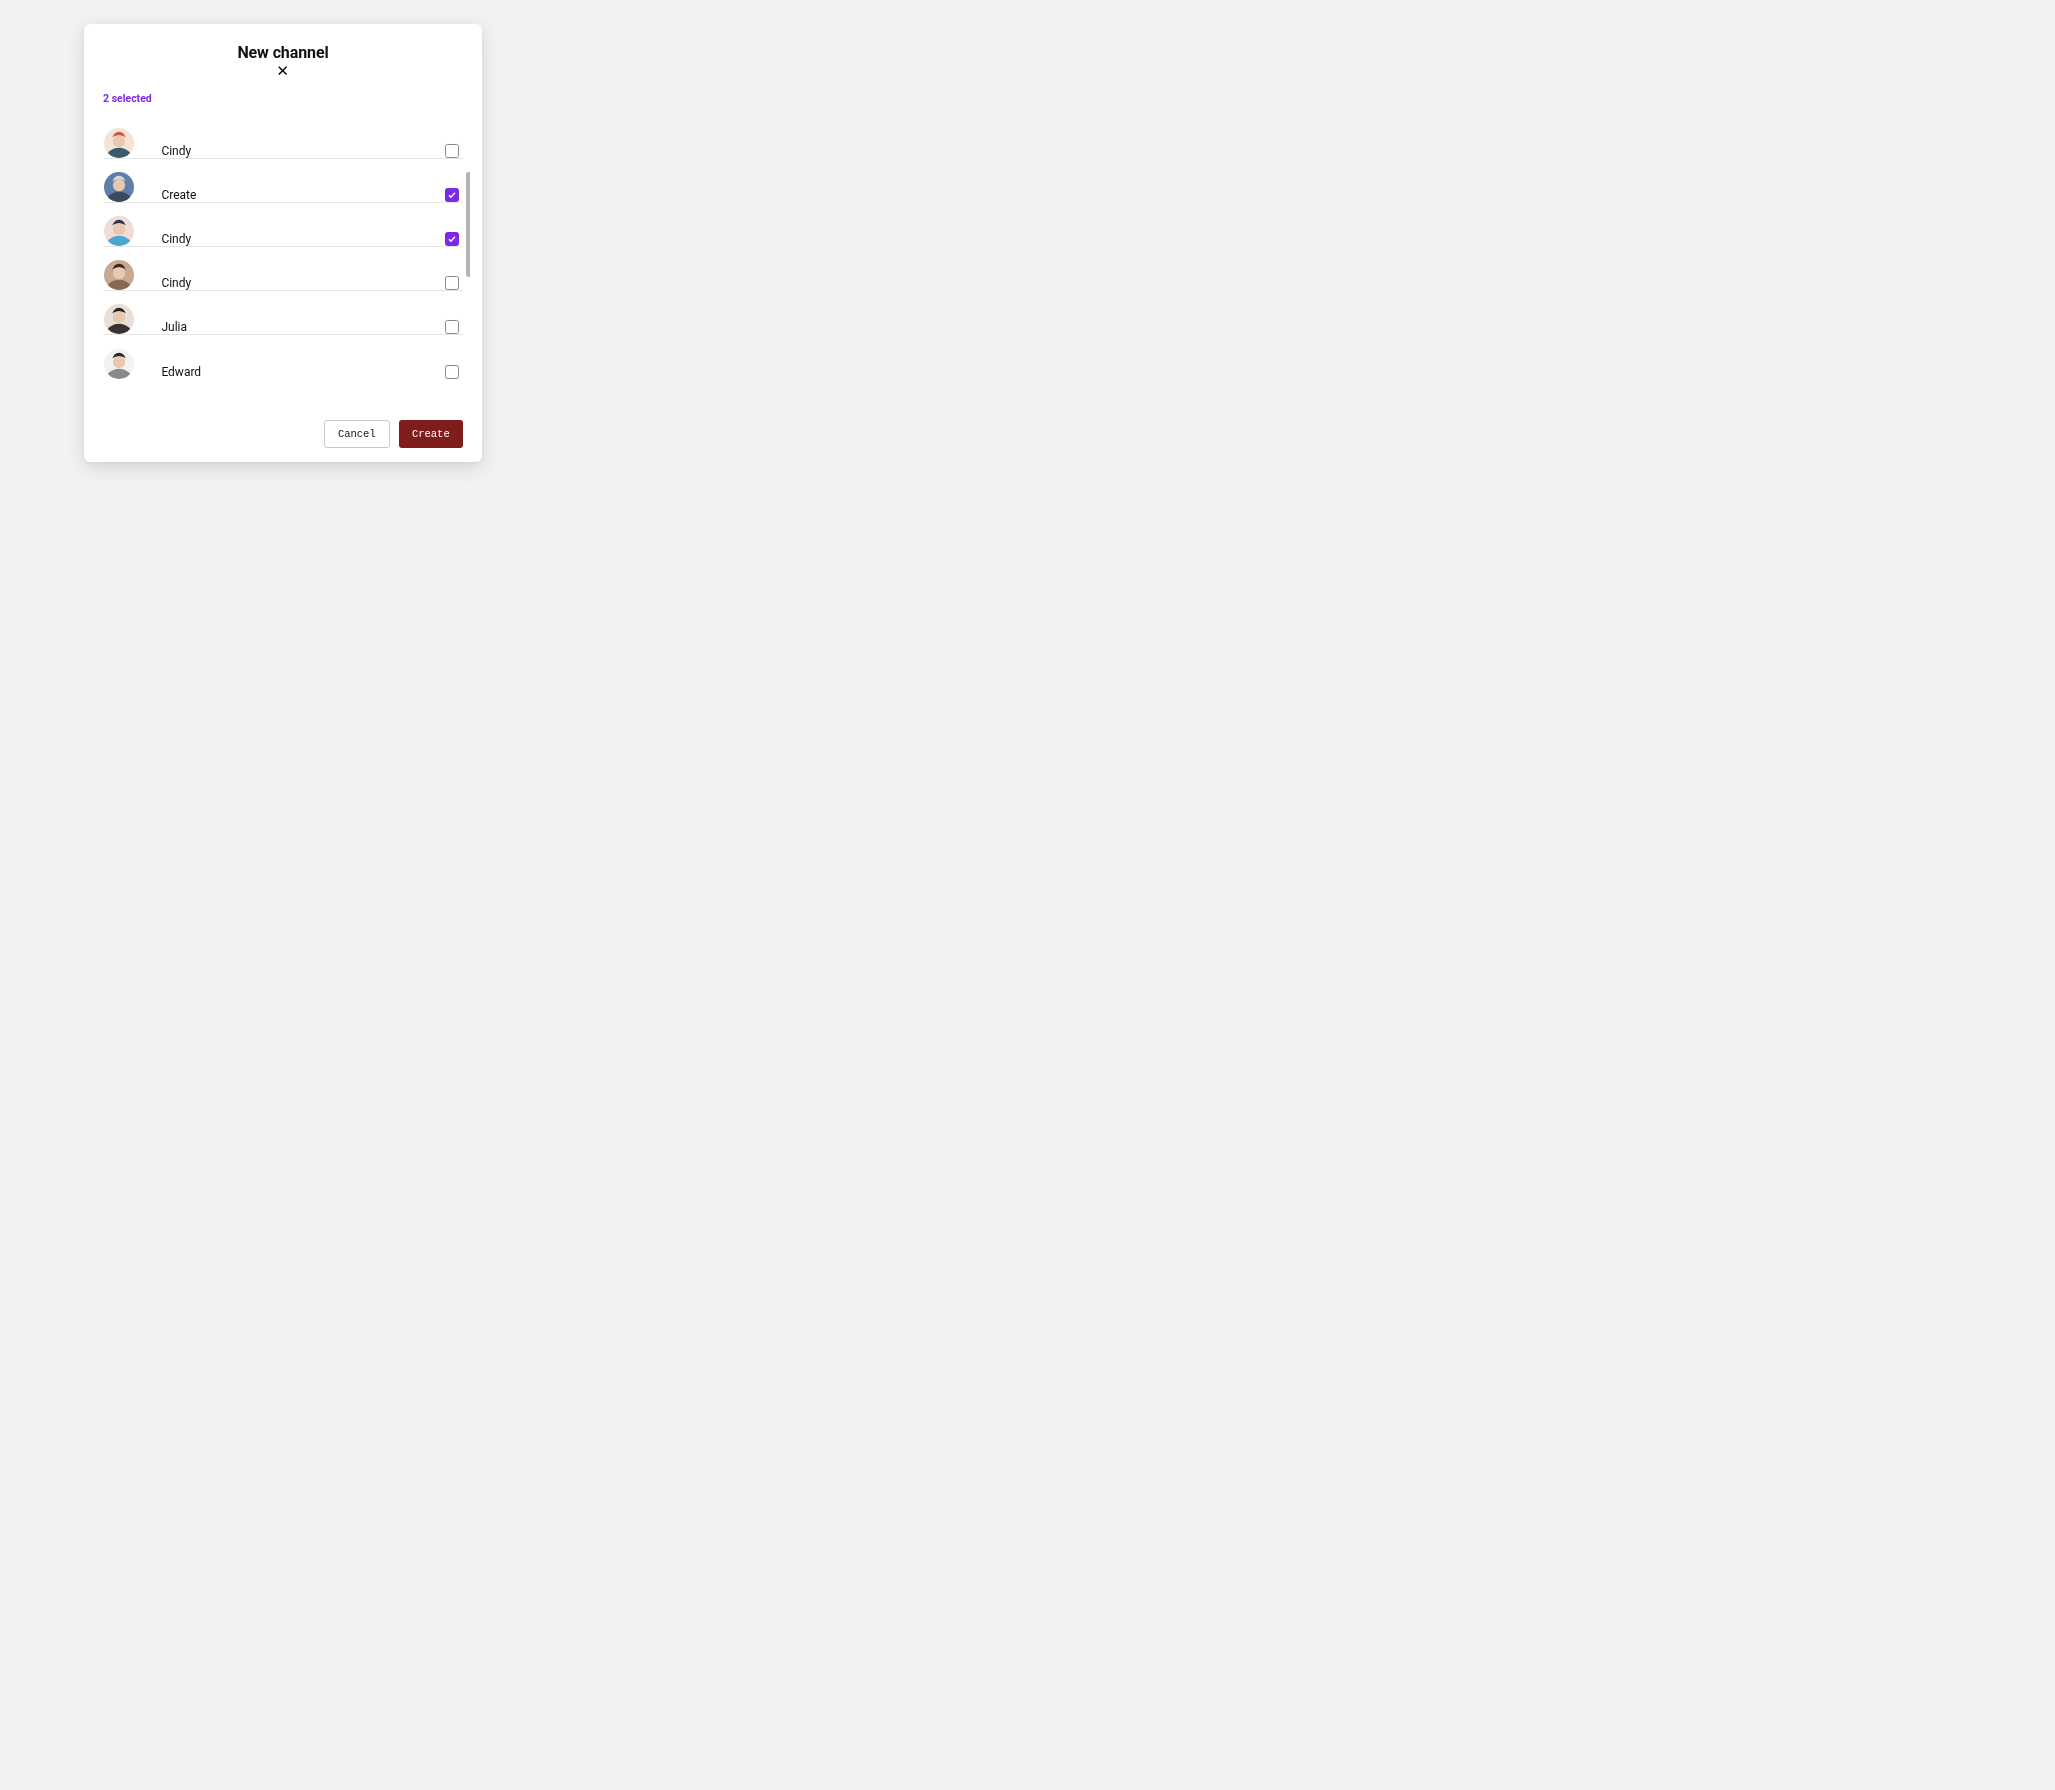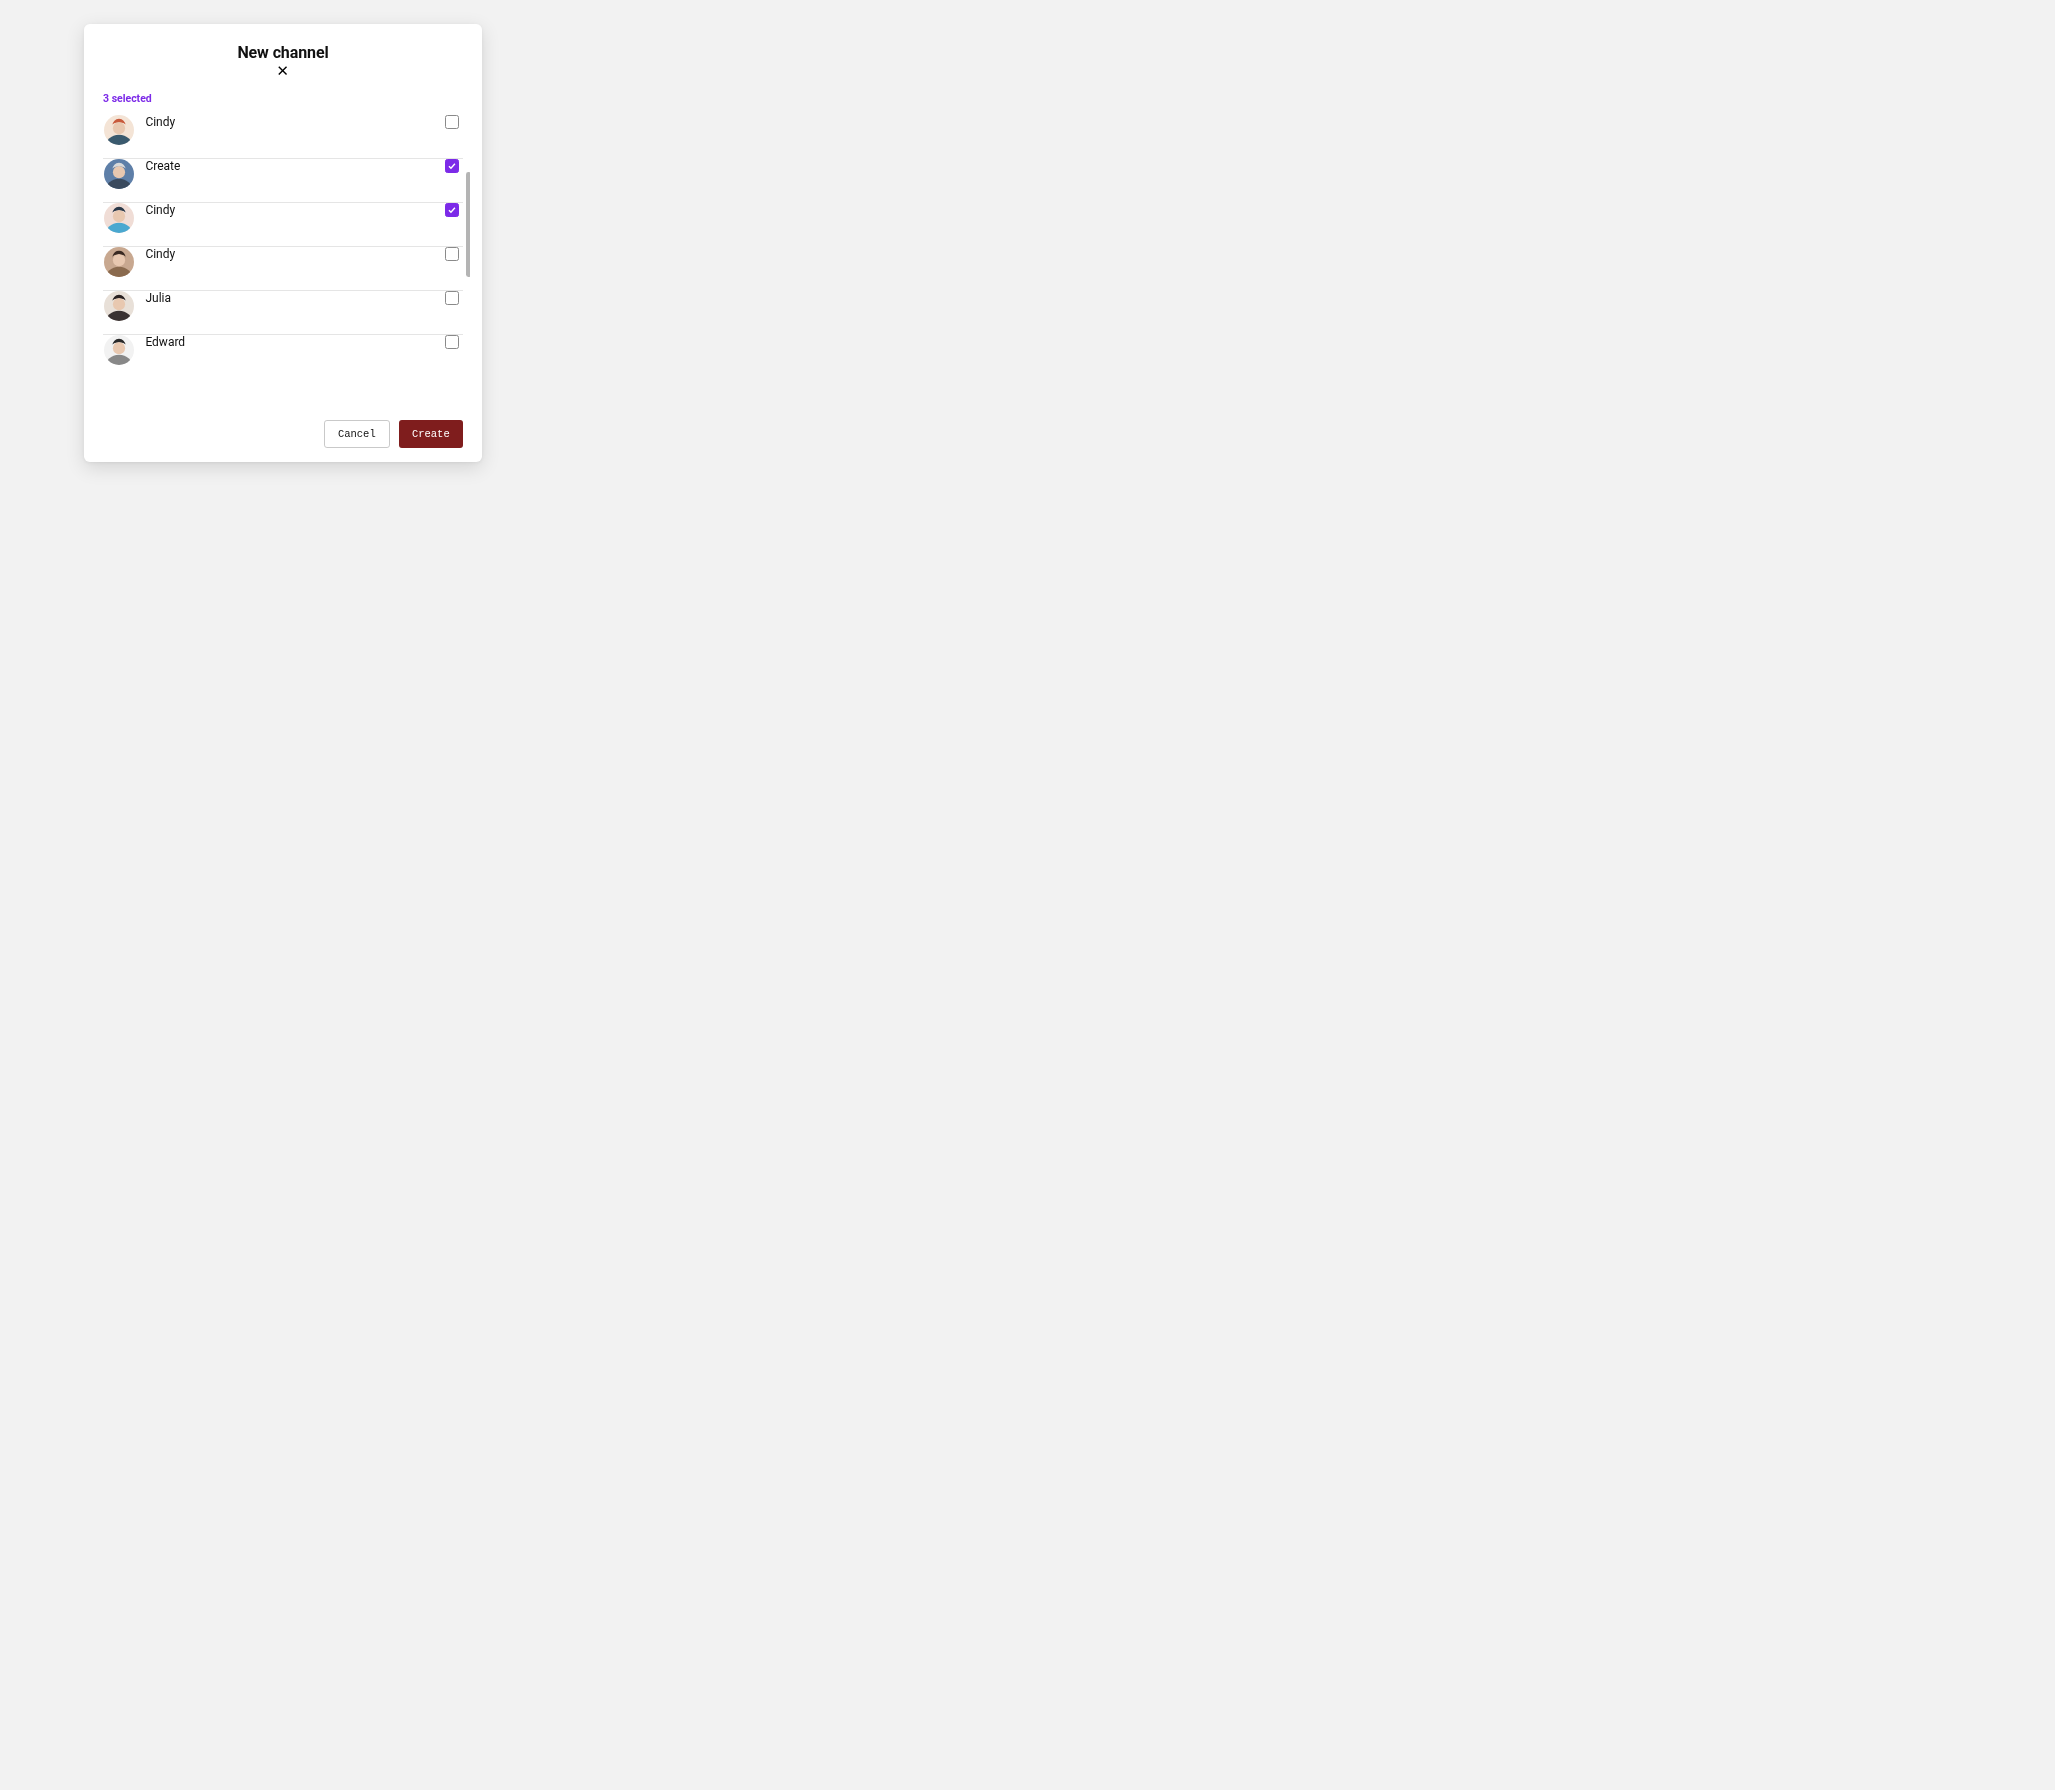--- a/index.html
+++ b/index.html
@@ -54,25 +54,26 @@
     height:286px;
     margin-right:-6.7px;
     padding-right:6.7px;
   }
   .list {
     height:100%;
     overflow:hidden;
   }
   .row {
     display:flex;
-    align-items:flex-start;
+    align-items:flex-end;
     height:44px;
     border-bottom:0.5px solid #e5e5e5;
     padding:0 1px;
     cursor:pointer;
+    gap:16px;
   }
   .row:last-child { border-bottom:none; }
   .avatar {
     width:30px; height:30px;
     border-radius:50%;
     flex-shrink:0;
     margin-right:11.4px;
     overflow:hidden;
   }
   .avatar svg { width:100%; height:100%; display:block; }
@@ -136,21 +137,21 @@
 
   <div class="modal-header">
     <div class="title">New channel</div>
     <div class="close-btn">
       <svg viewBox="0 0 24 24" fill="none">
         <path d="M5 5 L19 19 M19 5 L5 19"></path>
       </svg>
     </div>
   </div>
 
-  <div class="selected-count">3 selected</div>
+  <div class="selected-count">2 selected</div>
 
   <div class="list-wrapper">
     <div class="list" id="user-list">
         <div class="row">
           <div class="avatar">
             <svg viewBox="0 0 64 64">
     <rect width="64" height="64" fill="#f4e4d6"></rect>
     <ellipse cx="32" cy="70" rx="30" ry="28" fill="#3a5a6e"></ellipse>
     <circle cx="32" cy="26" r="15" fill="#f4e4d6" stroke="none"></circle>
     <path d="M17 24 Q20 8 32 8 Q44 8 47 24 Q47 16 32 14 Q17 16 17 24 Z" fill="#c85a3c"></path>

